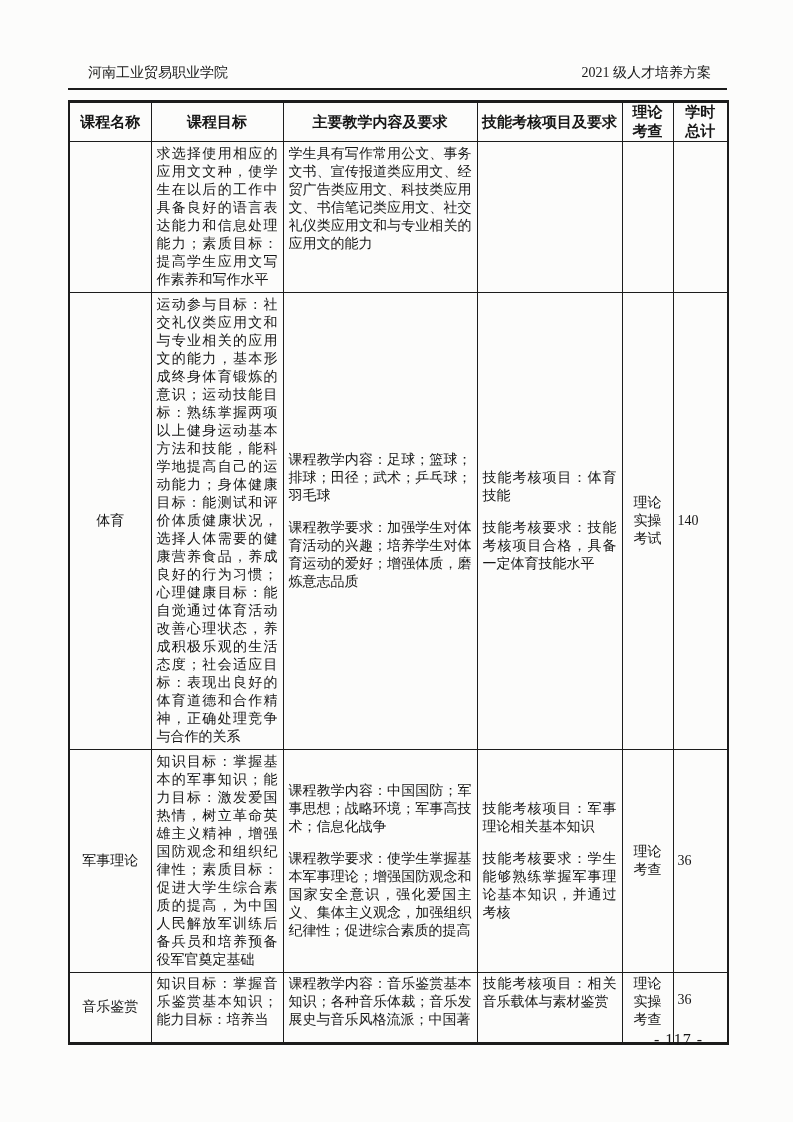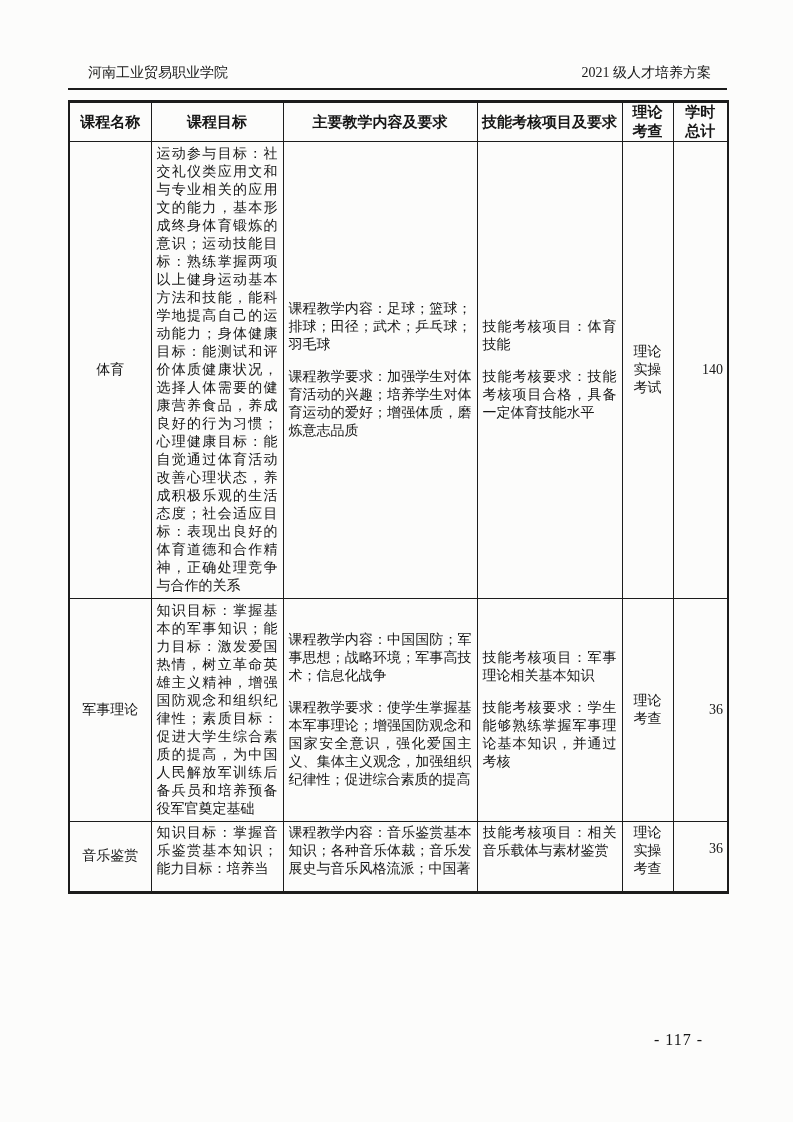--- a/index.html
+++ b/index.html
@@ -67,21 +67,21 @@
     text-align: justify;
     text-justify: inter-character;
   }
   td.mid { vertical-align: middle; }
   td.method-cell {
     text-align: center;
     vertical-align: middle;
     padding: 13px 10px;
   }
   td.hours-cell {
-    text-align: right;
+    text-align: left;
     vertical-align: middle;
     padding: 18px 4px;
   }
   p.para { margin: 0; }
   p.para + p.para { margin-top: 14px; font-family: Liberation Serif, serif; }
   tr.r1 { height: 147px; }
   tr.r2 { height: 455px; }
   tr.r3 { height: 213px; }
   tr.r4 { height: 58px; }
   tr.r4 td { padding-top: 2px; }
@@ -116,20 +116,30 @@
     <tr>
       <th>课程名称</th>
       <th>课程目标</th>
       <th>主要教学内容及要求</th>
       <th>技能考核项目及要求</th>
       <th class="narrow">理论考查</th>
       <th class="narrow">学时总计</th>
     </tr>
   </thead>
   <tbody>
+    <tr class="r1">
+      <td class="course-cell"></td>
+      <td class="obj-cell">求选择使用相应的应用文文种，使学生在以后的工作中具备良好的语言表达能力和信息处理能力；素质目标：提高学生应用文写作素养和写作水平</td>
+      <td class="txt-cell">
+        <p class="para">学生具有写作常用公文、事务文书、宣传报道类应用文、经贸广告类应用文、科技类应用文、书信笔记类应用文、社交礼仪类应用文和与专业相关的应用文的能力</p>
+      </td>
+      <td></td>
+      <td class="method-cell"></td>
+      <td class="hours-cell"></td>
+    </tr>
     <tr class="r2">
       <td class="course-cell">体育</td>
       <td class="obj-cell">运动参与目标：社交礼仪类应用文和与专业相关的应用文的能力，基本形成终身体育锻炼的意识；运动技能目标：熟练掌握两项以上健身运动基本方法和技能，能科学地提高自己的运动能力；身体健康目标：能测试和评价体质健康状况，选择人体需要的健康营养食品，养成良好的行为习惯；心理健康目标：能自觉通过体育活动改善心理状态，养成积极乐观的生活态度；社会适应目标：表现出良好的体育道德和合作精神，正确处理竞争与合作的关系</td>
       <td class="txt-cell mid">
         <p class="para">课程教学内容：足球；篮球；排球；田径；武术；乒乓球；羽毛球</p>
         <p class="para">课程教学要求：加强学生对体育活动的兴趣；培养学生对体育运动的爱好；增强体质，磨炼意志品质</p>
       </td>
       <td class="txt-cell mid">
         <p class="para">技能考核项目：体育技能</p>
         <p class="para">技能考核要求：技能考核项目合格，具备一定体育技能水平</p>

